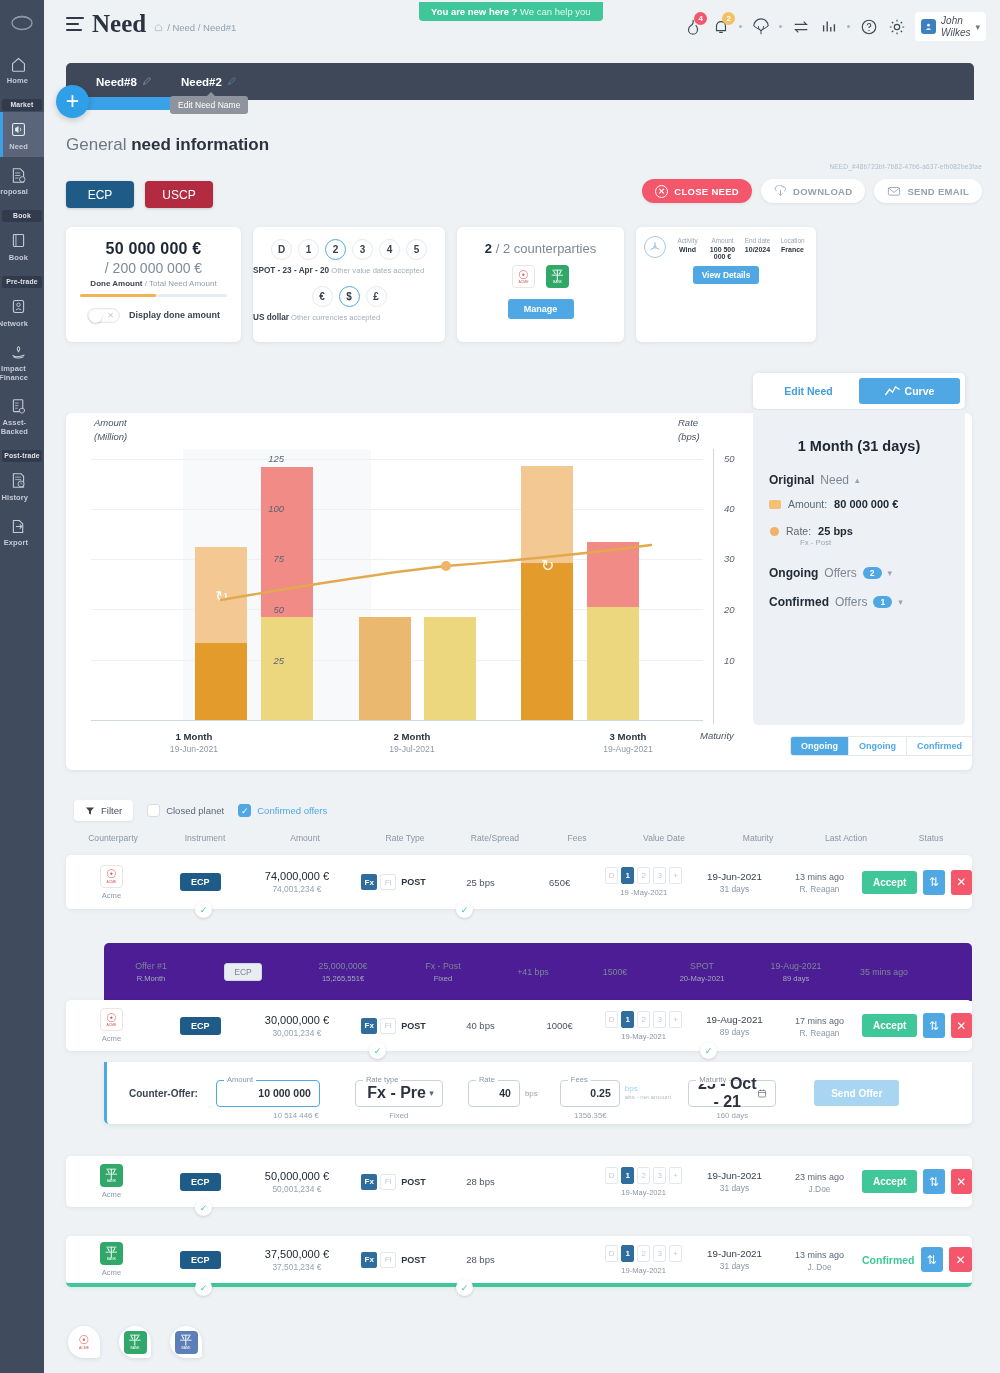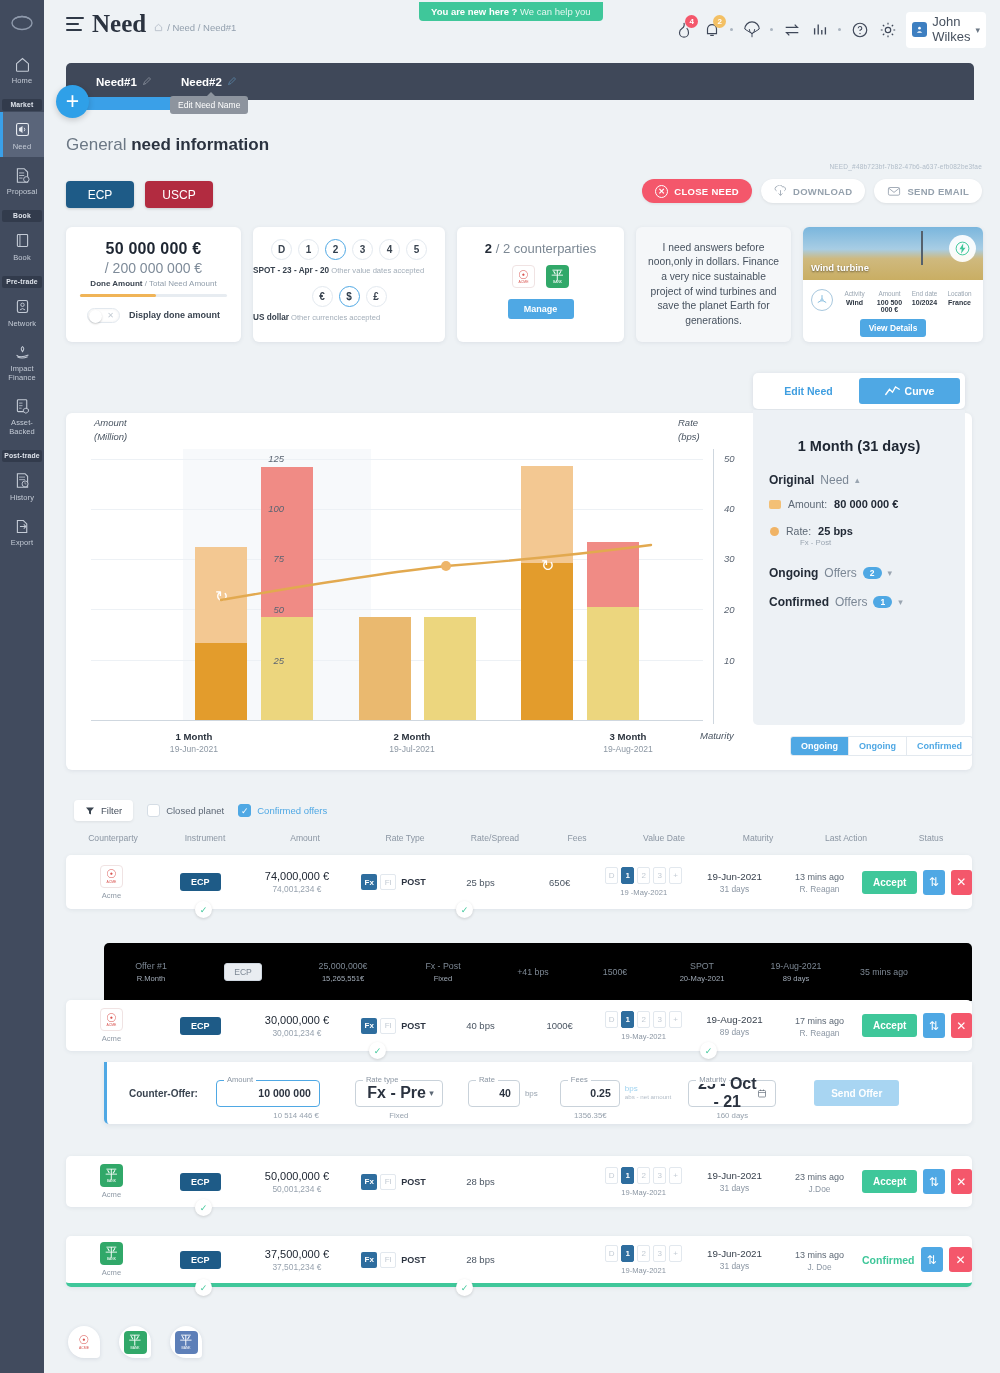--- a/index.html
+++ b/index.html
@@ -6,21 +6,21 @@
   body {
     width:1000px; height:1373px;
     background:#eef2f5;
     font-family:"Liberation Sans", sans-serif;
     font-size:11px; color:#37404a;
     overflow:hidden; position:relative;
   }
   
   .sidebar{position:absolute;left:0;top:0;width:44px;height:1373px;background:#414b5e;display:flex;flex-direction:column;align-items:center;padding-top:6px;}
   .sb-logo{width:26px;height:26px;margin:4px 0 10px;display:flex;align-items:center;justify-content:center;}
-  .sb-item{width:44px;padding:8px 16px 6px;display:flex;flex-direction:column;align-items:center;gap:3px;cursor:pointer;position:relative;}
+  .sb-item{width:44px;padding:8px 16px 6px;display:flex;flex-direction:column;align-items:flex-end;gap:3px;cursor:pointer;position:relative;font-weight:bold;}
   .sb-item .ic{width:20px;height:20px;display:flex;align-items:center;justify-content:center;}
   .sb-item .lb{font-size:7.5px;color:#c4cbd6;text-align:center;line-height:1.15;letter-spacing:.1px;}
   .sb-item.active{background:#5a657a;}
   .sb-item.active::before{content:"";position:absolute;left:0;top:0;bottom:0;width:3px;background:#3aa0e8;}
   .sb-cat{width:40px;margin:7px 0 1px;background:#323b4c;border-radius:2px;color:#dfe4ec;font-size:6.8px;font-weight:bold;text-align:center;padding:2.5px 0;letter-spacing:.2px;}
   
   .topbar{position:absolute;left:44px;top:0;right:0;height:52px;}
   .ttl-wrap{position:absolute;left:22px;top:11px;display:flex;align-items:flex-end;gap:8px;}
   .hamb{width:18px;height:14px;display:flex;flex-direction:column;justify-content:space-between;margin-bottom:5px;}
   .hamb i{display:block;height:2px;background:#2f3947;border-radius:1px;}
@@ -29,21 +29,21 @@
   .crumbs{font-size:9.5px;color:#93a0ae;padding-bottom:3px;display:flex;align-items:center;gap:4px;}
   .newhere{position:absolute;left:375px;top:2px;background:#3fc79a;color:#fff;border-radius:0 0 4px 4px;padding:4px 12px;font-size:9.5px;}
   .newhere b{font-weight:bold;}
   .newhere span{opacity:.85;}
   .hdr-right{position:absolute;right:14px;top:12px;display:flex;align-items:center;gap:9px;}
   .hic{width:19px;height:19px;position:relative;display:flex;align-items:center;justify-content:center;cursor:pointer;}
   .badge{position:absolute;top:-5px;right:-5px;min-width:13px;height:13px;border-radius:7px;color:#fff;font-size:8px;font-weight:bold;display:flex;align-items:center;justify-content:center;padding:0 3px;}
   .dot-sep{width:3px;height:3px;border-radius:2px;background:#aab4c0;}
   .userchip{display:flex;align-items:center;gap:5px;background:#fff;border-radius:4px;padding:3px 6px;cursor:pointer;}
   .userchip .av{width:15px;height:15px;border-radius:3px;background:#3d7fc1;display:flex;align-items:center;justify-content:center;}
-  .userchip .nm{font-size:13px;line-height:1.15;color:#46505e;}
+  .userchip .nm{font-size:10px;line-height:1.15;color:#46505e;font-style:italic;}
   
   .tabbar{position:absolute;left:66px;top:63px;width:908px;height:37px;background:#3f4859;border-radius:5px 5px 0 0;}
   .tab{position:absolute;top:0;height:37px;display:flex;align-items:center;gap:5px;font-size:11.5px;font-weight:bold;color:#fff;cursor:pointer;}
   .tab1{left:30px;} .tab2{left:115px;}
   .tab .pen{opacity:.55;}
   .tab-under{position:absolute;left:76px;top:97px;width:110px;height:13px;background:#3aa0e8;border-radius:4px 4px 0 0;}
   .plusbtn{position:absolute;left:56px;top:85px;width:33px;height:33px;border-radius:17px;background:#2fa0e8;color:#fff;display:flex;align-items:center;justify-content:center;font-size:23px;font-weight:300;box-shadow:0 2px 6px rgba(0,0,0,.18);cursor:pointer;z-index:5;}
   .tooltip{position:absolute;left:170px;top:96px;background:#8d949e;color:#fff;font-size:8.5px;padding:4px 8px;border-radius:3px;}
   .tooltip::before{content:"";position:absolute;top:-4px;left:36px;border-left:5px solid transparent;border-right:5px solid transparent;border-bottom:5px solid #8d949e;}
   
@@ -161,21 +161,21 @@
   .vd-grp{display:flex;gap:3px;}
   .vd{width:13px;height:17px;border-radius:2px;border:1px solid #e2e8ee;display:flex;align-items:center;justify-content:center;font-size:8px;color:#c3cbd4;}
   .vd.on{background:#2e6d9e;border-color:#2e6d9e;color:#fff;font-weight:bold;}
   .vd-date{font-size:7.6px;color:#8b96a3;margin-top:4px;}
   .mt{font-size:9.8px;color:#39424e;}
   .mt2{font-size:8.4px;color:#8b96a3;margin-top:2px;}
   .accept{background:#3fc79a;color:#fff;border:none;border-radius:3px;padding:6px 11px;font-size:10px;font-weight:bold;cursor:pointer;font-family:inherit;}
   .sqbtn{width:25px;height:25px;border-radius:3px;display:flex;align-items:center;justify-content:center;color:#fff;font-size:12px;cursor:pointer;}
   .confirmed-lb{color:#3fc79a;font-size:10.5px;font-weight:bold;}
   .tickmark{position:absolute;width:17px;height:17px;border-radius:9px;background:#fff;box-shadow:0 1px 3px rgba(0,0,0,.15);display:flex;align-items:center;justify-content:center;color:#3fc79a;font-size:9px;}
-  .greybar{position:absolute;left:104px;width:868px;height:58px;background:#000000;border-radius:5px 5px 0 0;display:flex;align-items:center;font-size:8.8px;color:#7d8894;}
+  .greybar{position:absolute;left:104px;width:868px;height:58px;background:#4c1d95;border-radius:5px 5px 0 0;display:flex;align-items:center;font-size:8.8px;color:#7d8894;}
   .gb-c{display:flex;flex-direction:column;align-items:center;}
   .gb-c .s{font-size:7.6px;color:#a2acb8;margin-top:3px;}
   .gb-instr{border:1px solid #cfd7e0;border-radius:3px;padding:3px 9px;font-size:8.6px;color:#7d8894;background:#e9edf1;}
   .counterbox{position:absolute;left:104px;width:868px;height:62px;background:#fff;border-radius:0 0 5px 5px;border-left:3px solid #4fa8e4;display:flex;align-items:center;box-shadow:0 2px 5px rgba(40,60,90,.08);}
   .colbl{font-size:10px;font-weight:bold;color:#3a4450;}
   .fld{position:relative;border:1px solid #c9d2da;border-radius:4px;height:27px;display:flex;align-items:center;padding:0 8px;background:#fff;}
   .fld.focus{border-color:#4fa8e4;}
   .fld .lg2{position:absolute;top:-6px;left:7px;background:#fff;padding:0 3px;font-size:7.6px;color:#8b96a3;}
   .fld input{border:none;outline:none;font-family:inherit;font-size:10.5px;font-weight:bold;color:#2b3340;text-align:right;background:transparent;width:100%;}
   .fld .selv{font-size:16px;font-weight:bold;color:#2b3340;flex:1;text-align:center;}
@@ -381,21 +381,21 @@
         <span>John</span><br>
         <span>Wilkes</span>
       </span>
       <span style="font-size:9px;color:#6c7885;">▾</span>
     </span>
   </div>
 </div>
 
 <div class="tabbar">
   <div class="tab tab1">
-    <span>Need#1</span>
+    <span>Need#8</span>
     <span class="pen">
       <svg width="10" height="10" viewBox="0 0 20 20">
           <path d="M3 17l2-5 9-9 3 3-9 9z" fill="none" stroke="#d6dbe3" stroke-width="1.5"></path>
         </svg>
     </span>
   </div>
   <div class="tab tab2">
     <span>Need#2</span>
     <span class="pen">
       <svg width="10" height="10" viewBox="0 0 20 20">
@@ -494,35 +494,22 @@
           <span class="sub">ACME</span>
         </span>
       <span class="lg grn">
           <span class="ch">平</span>
           <span class="sub">BANK</span>
         </span>
     </div>
     <button class="manage">Manage</button>
   </div>
 
-  <div class="card c4">
-    <p>I need answers before noon,only in dollars. Finance a very nice sustainable project of wind turbines and save the planet Earth for generations.</p>
-  </div>
 
   <div class="card c5">
-    <div class="photo">
-      <div class="mast"></div>
-      <span class="ttl">Wind turbine</span>
-      <span class="bolt">
-        <svg width="15" height="15" viewBox="0 0 20 20">
-            <circle cx="10" cy="10" r="8.5" fill="none" stroke="#3fc79a" stroke-width="1.3"></circle>
-            <path d="M11 3L6 11h3l-1 6 6-8h-3.3z" fill="#3fc79a"></path>
-          </svg>
-      </span>
-    </div>
     <div class="wt-row">
       <span class="wt-ic">
         <svg width="14" height="14" viewBox="0 0 20 20">
             <circle cx="10" cy="10" r="1.6" fill="none" stroke="#6fb0d8" stroke-width="1.1"></circle>
             <path d="M10 8.4V3M11.4 11l4.6 2.6M8.6 11L4 13.6" fill="none" stroke="#6fb0d8" stroke-width="1.2"></path>
           </svg>
       </span>
       <span class="wt-cols">
         <span class="wt-col">
           <span class="k">Activity</span>

